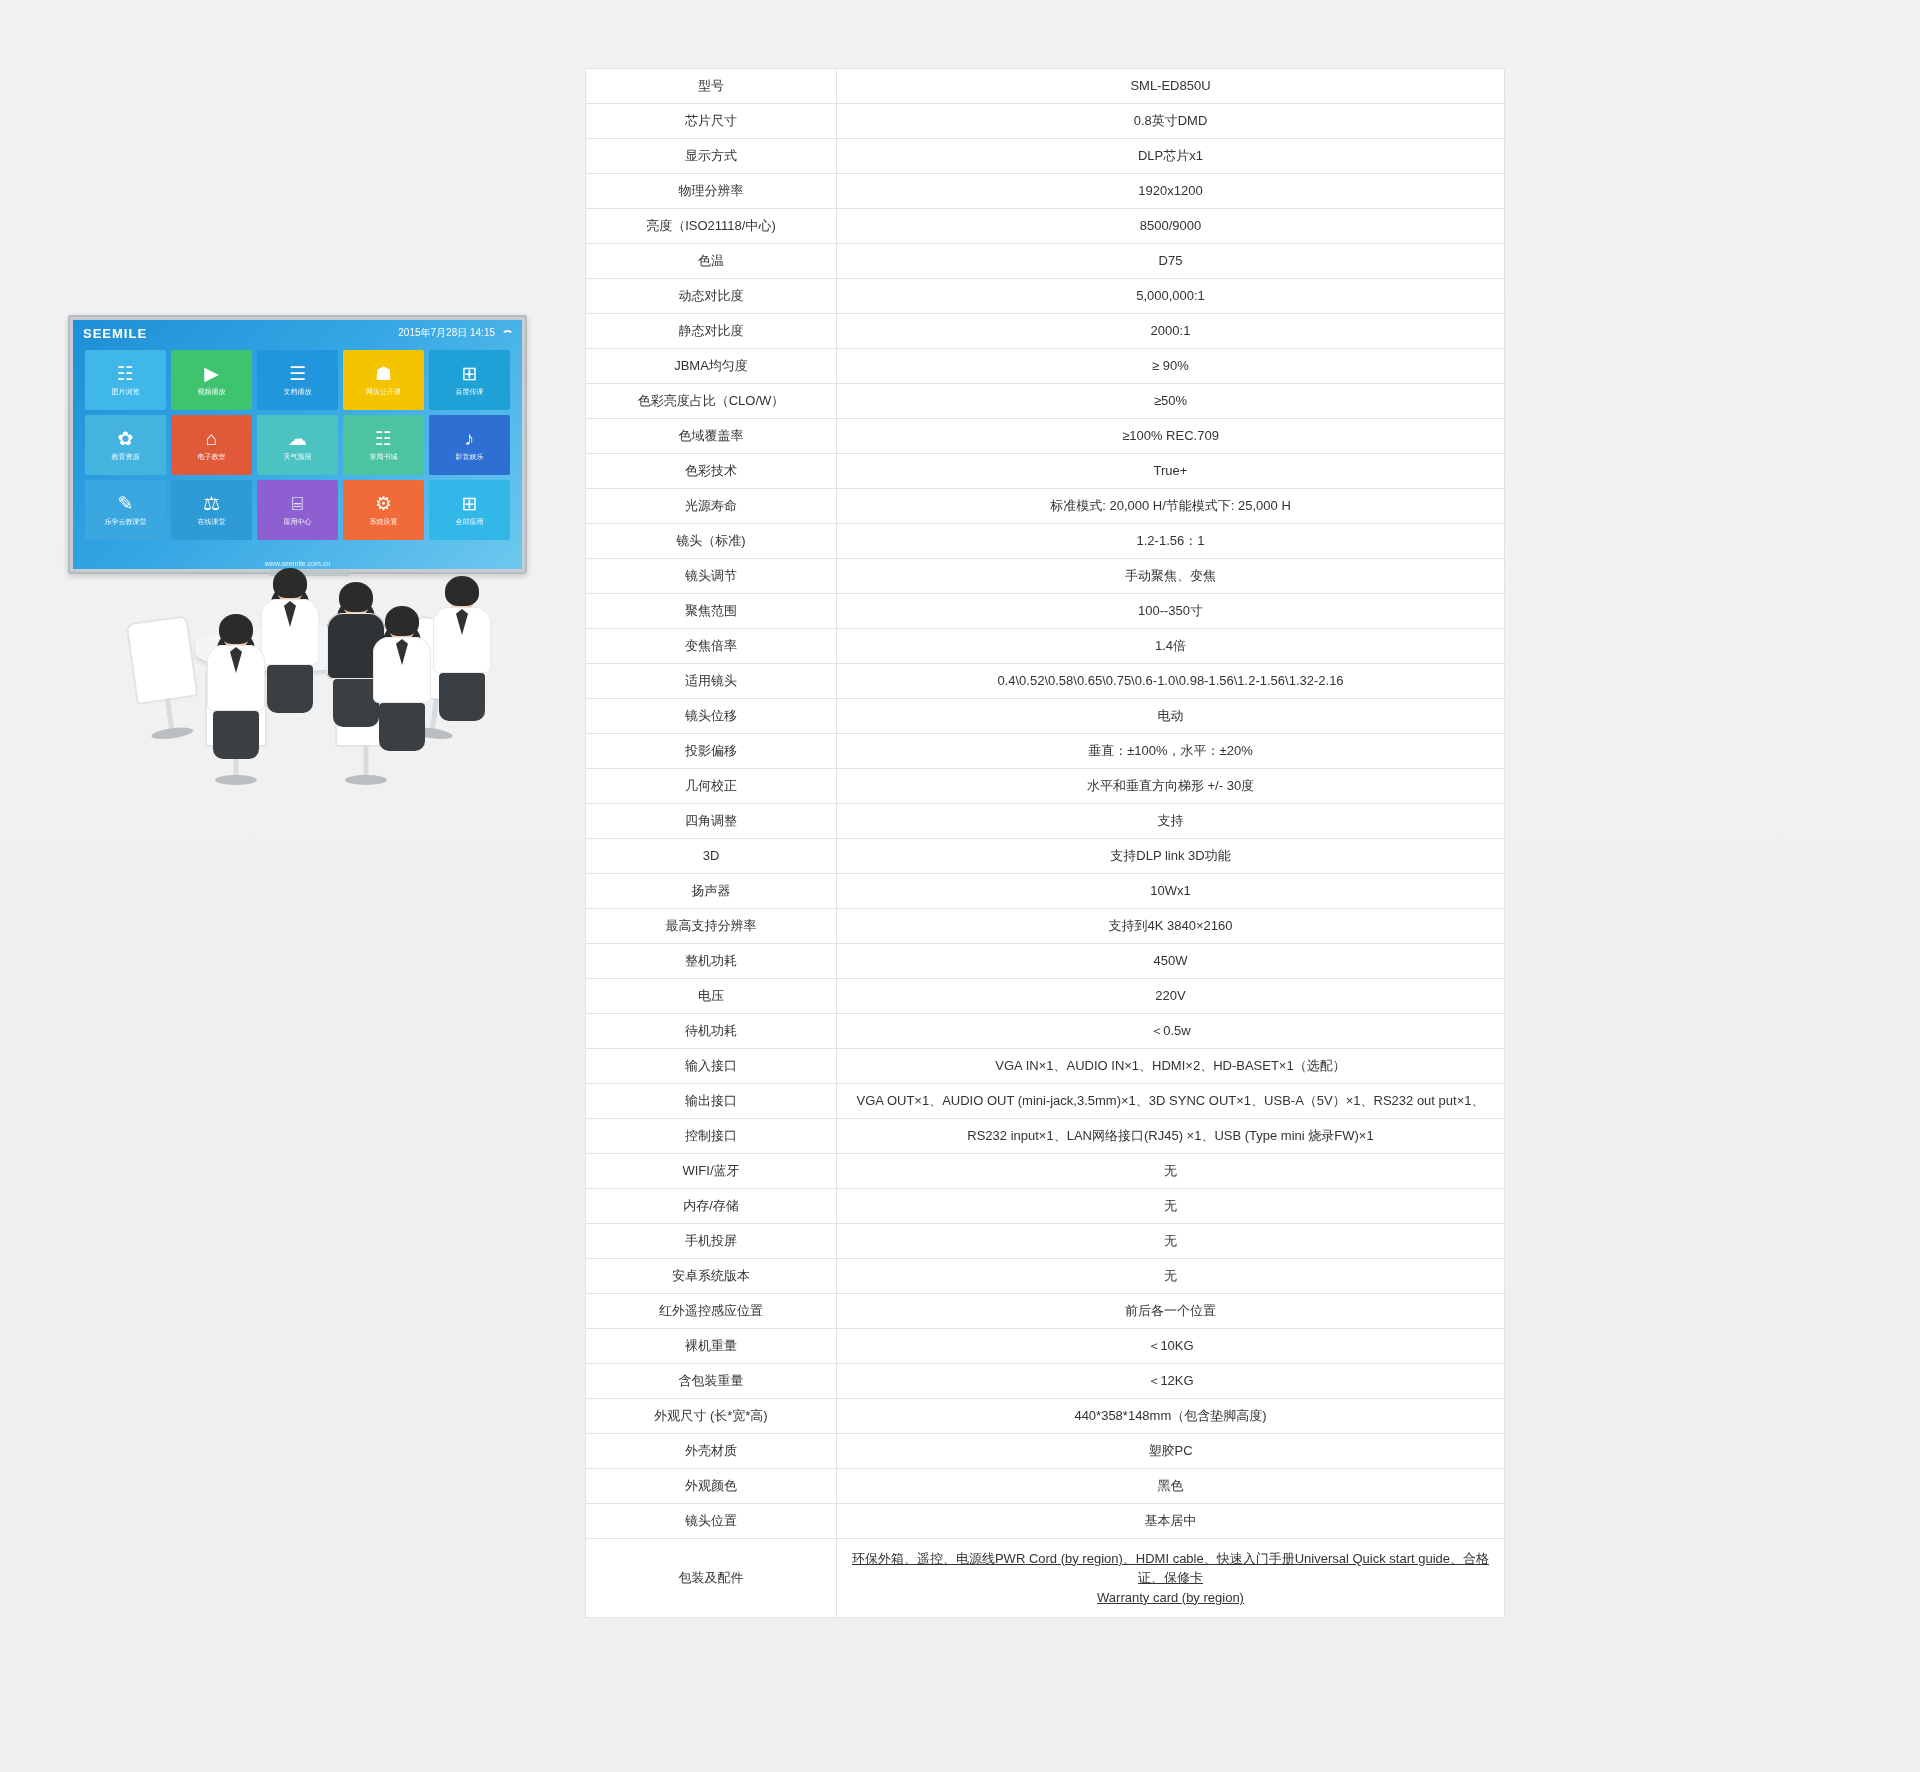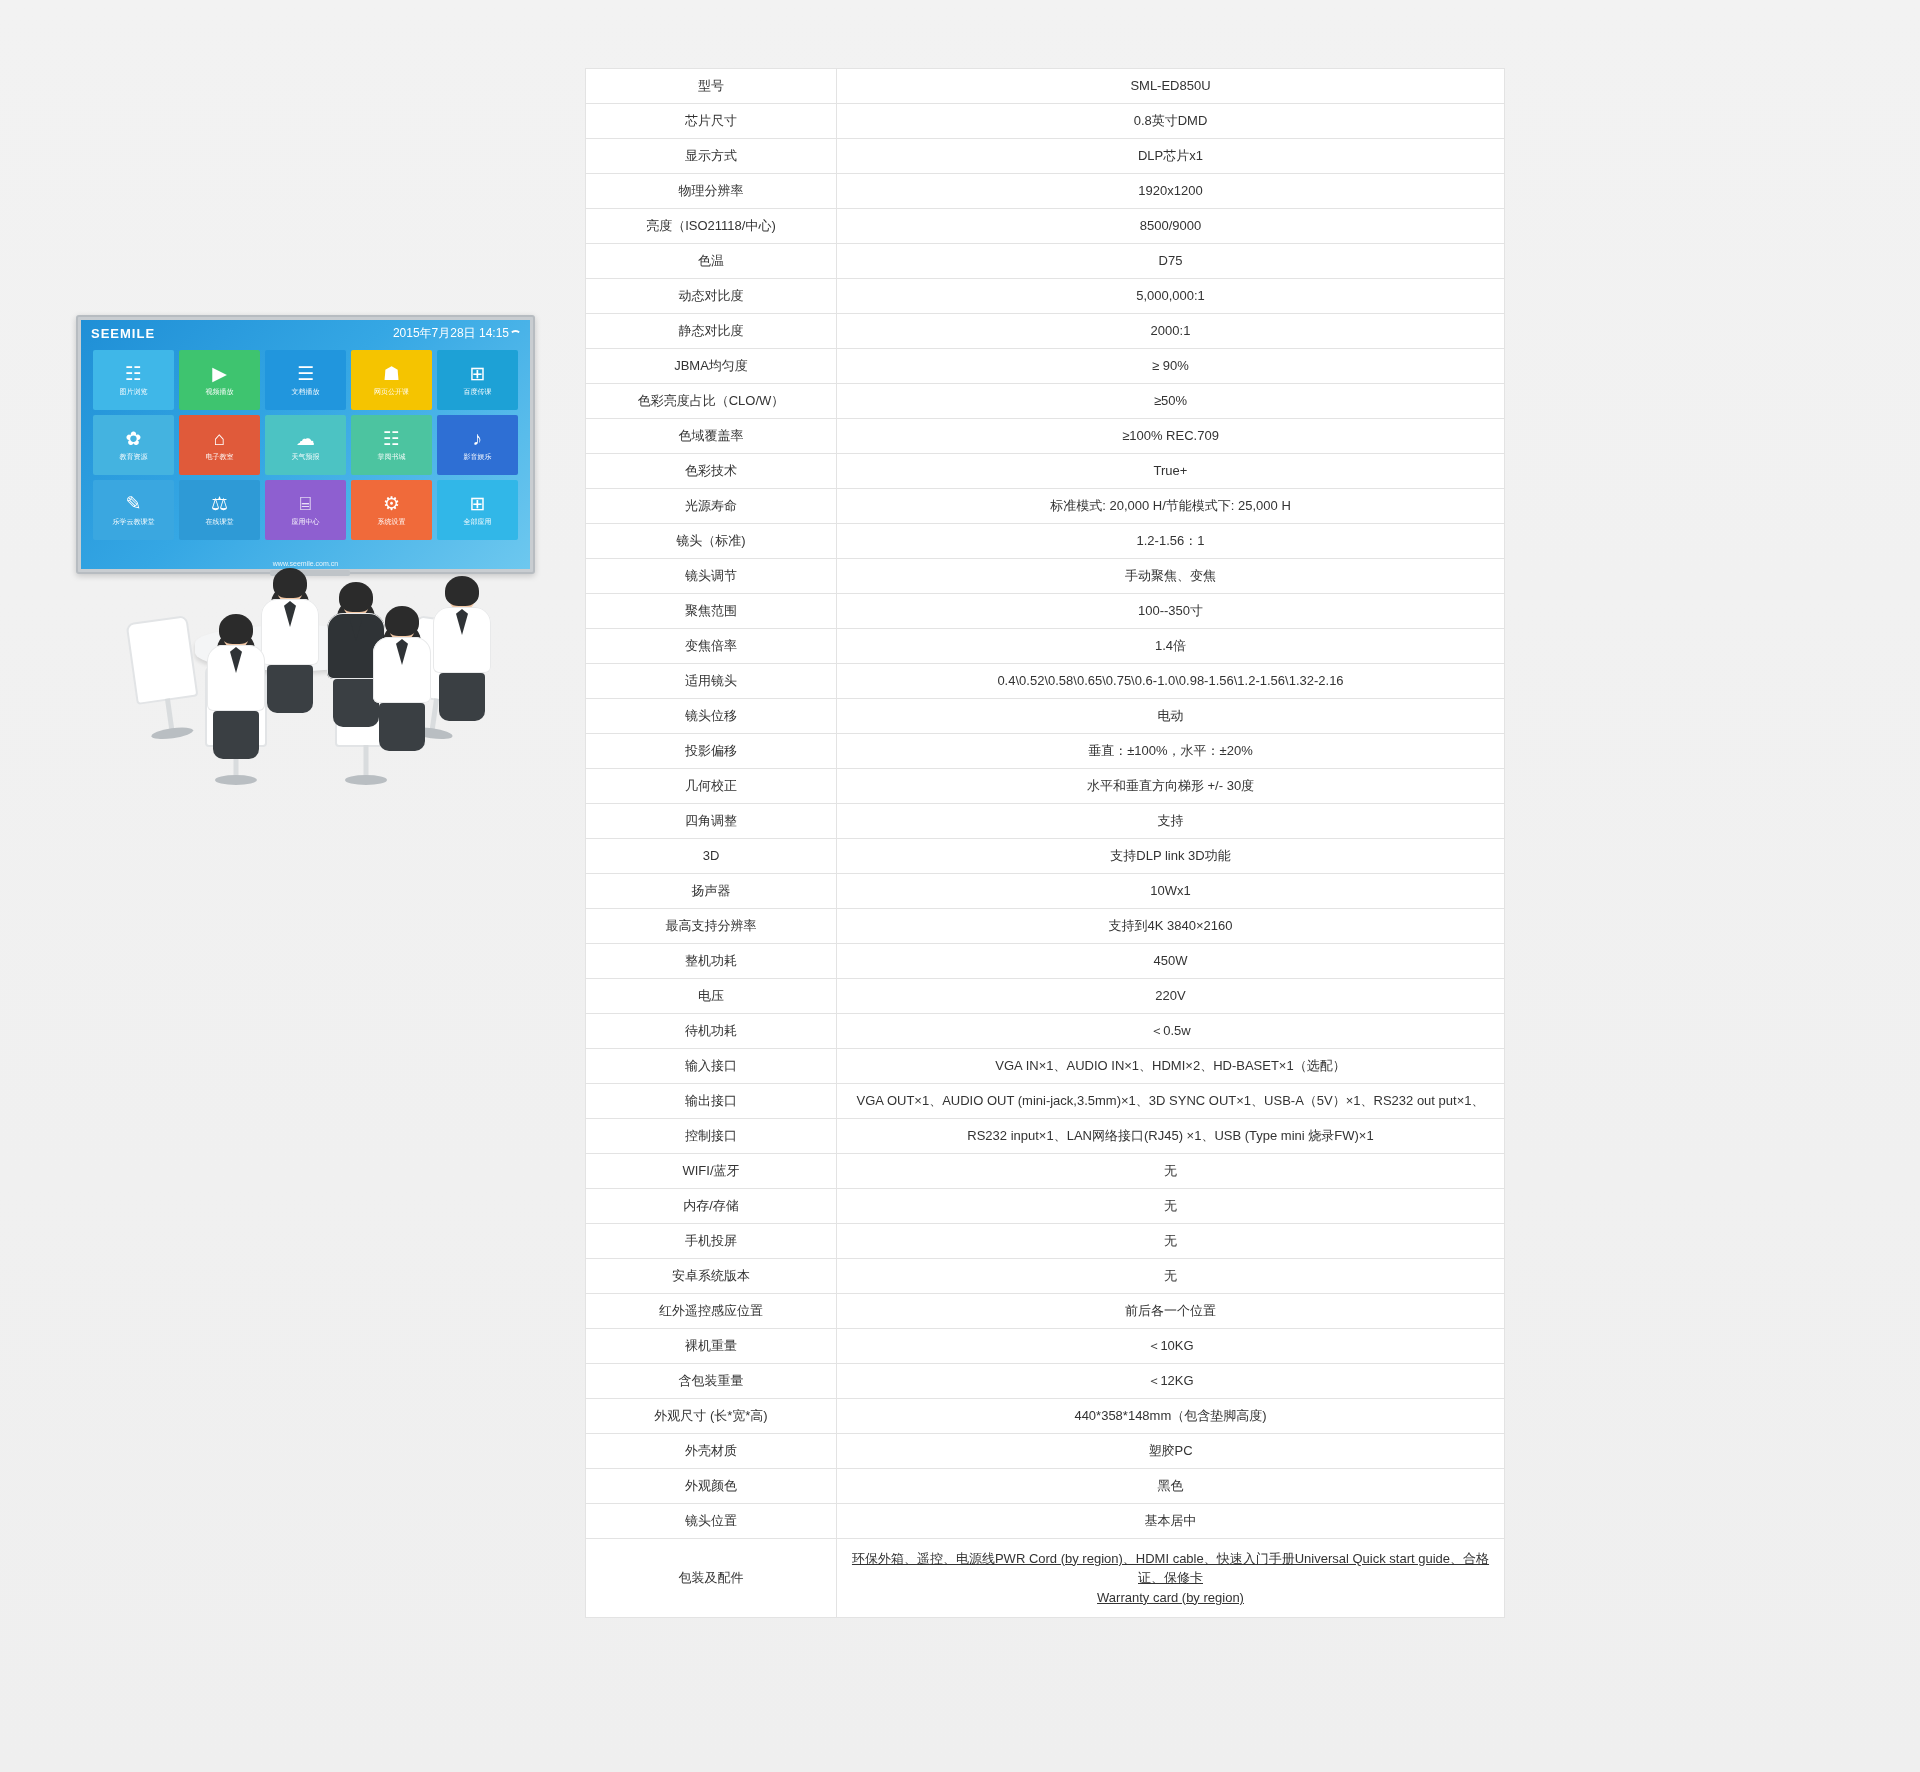--- a/index.html
+++ b/index.html
@@ -23,21 +23,21 @@
   
   .illustration {
     position: absolute;
     left: 60px;
     top: 300px;
     width: 500px;
     height: 520px;
   }
   .screen-frame {
     position: absolute;
-    left: 16px;
+    left: 8px;
     top: 15px;
     width: 455px;
     height: 255px;
     background: #c9cdd1;
     border: 2px solid #b7bcc1;
     border-radius: 3px;
     box-shadow: 0 2px 6px rgba(0,0,0,.18);
     overflow: hidden;
   }
   .screen-inner {
@@ -56,21 +56,22 @@
     font-size: 9px;
   }
   .brand {
     font-size: 13px;
     font-weight: bold;
     letter-spacing: 1px;
   }
   .status-right {
     display: flex;
     align-items: center;
-    font-size: 12px;
+    gap: 6px;
+    font-size: 10px;
     margin-left: 20px;
   }
   .wifi-ico {
     width: 11px; height: 9px; position: relative; display: inline-block;
   }
   .wifi-ico:before {
     content: "";
     position: absolute;
     left: 0; top: 1px;
     width: 9px; height: 9px;

